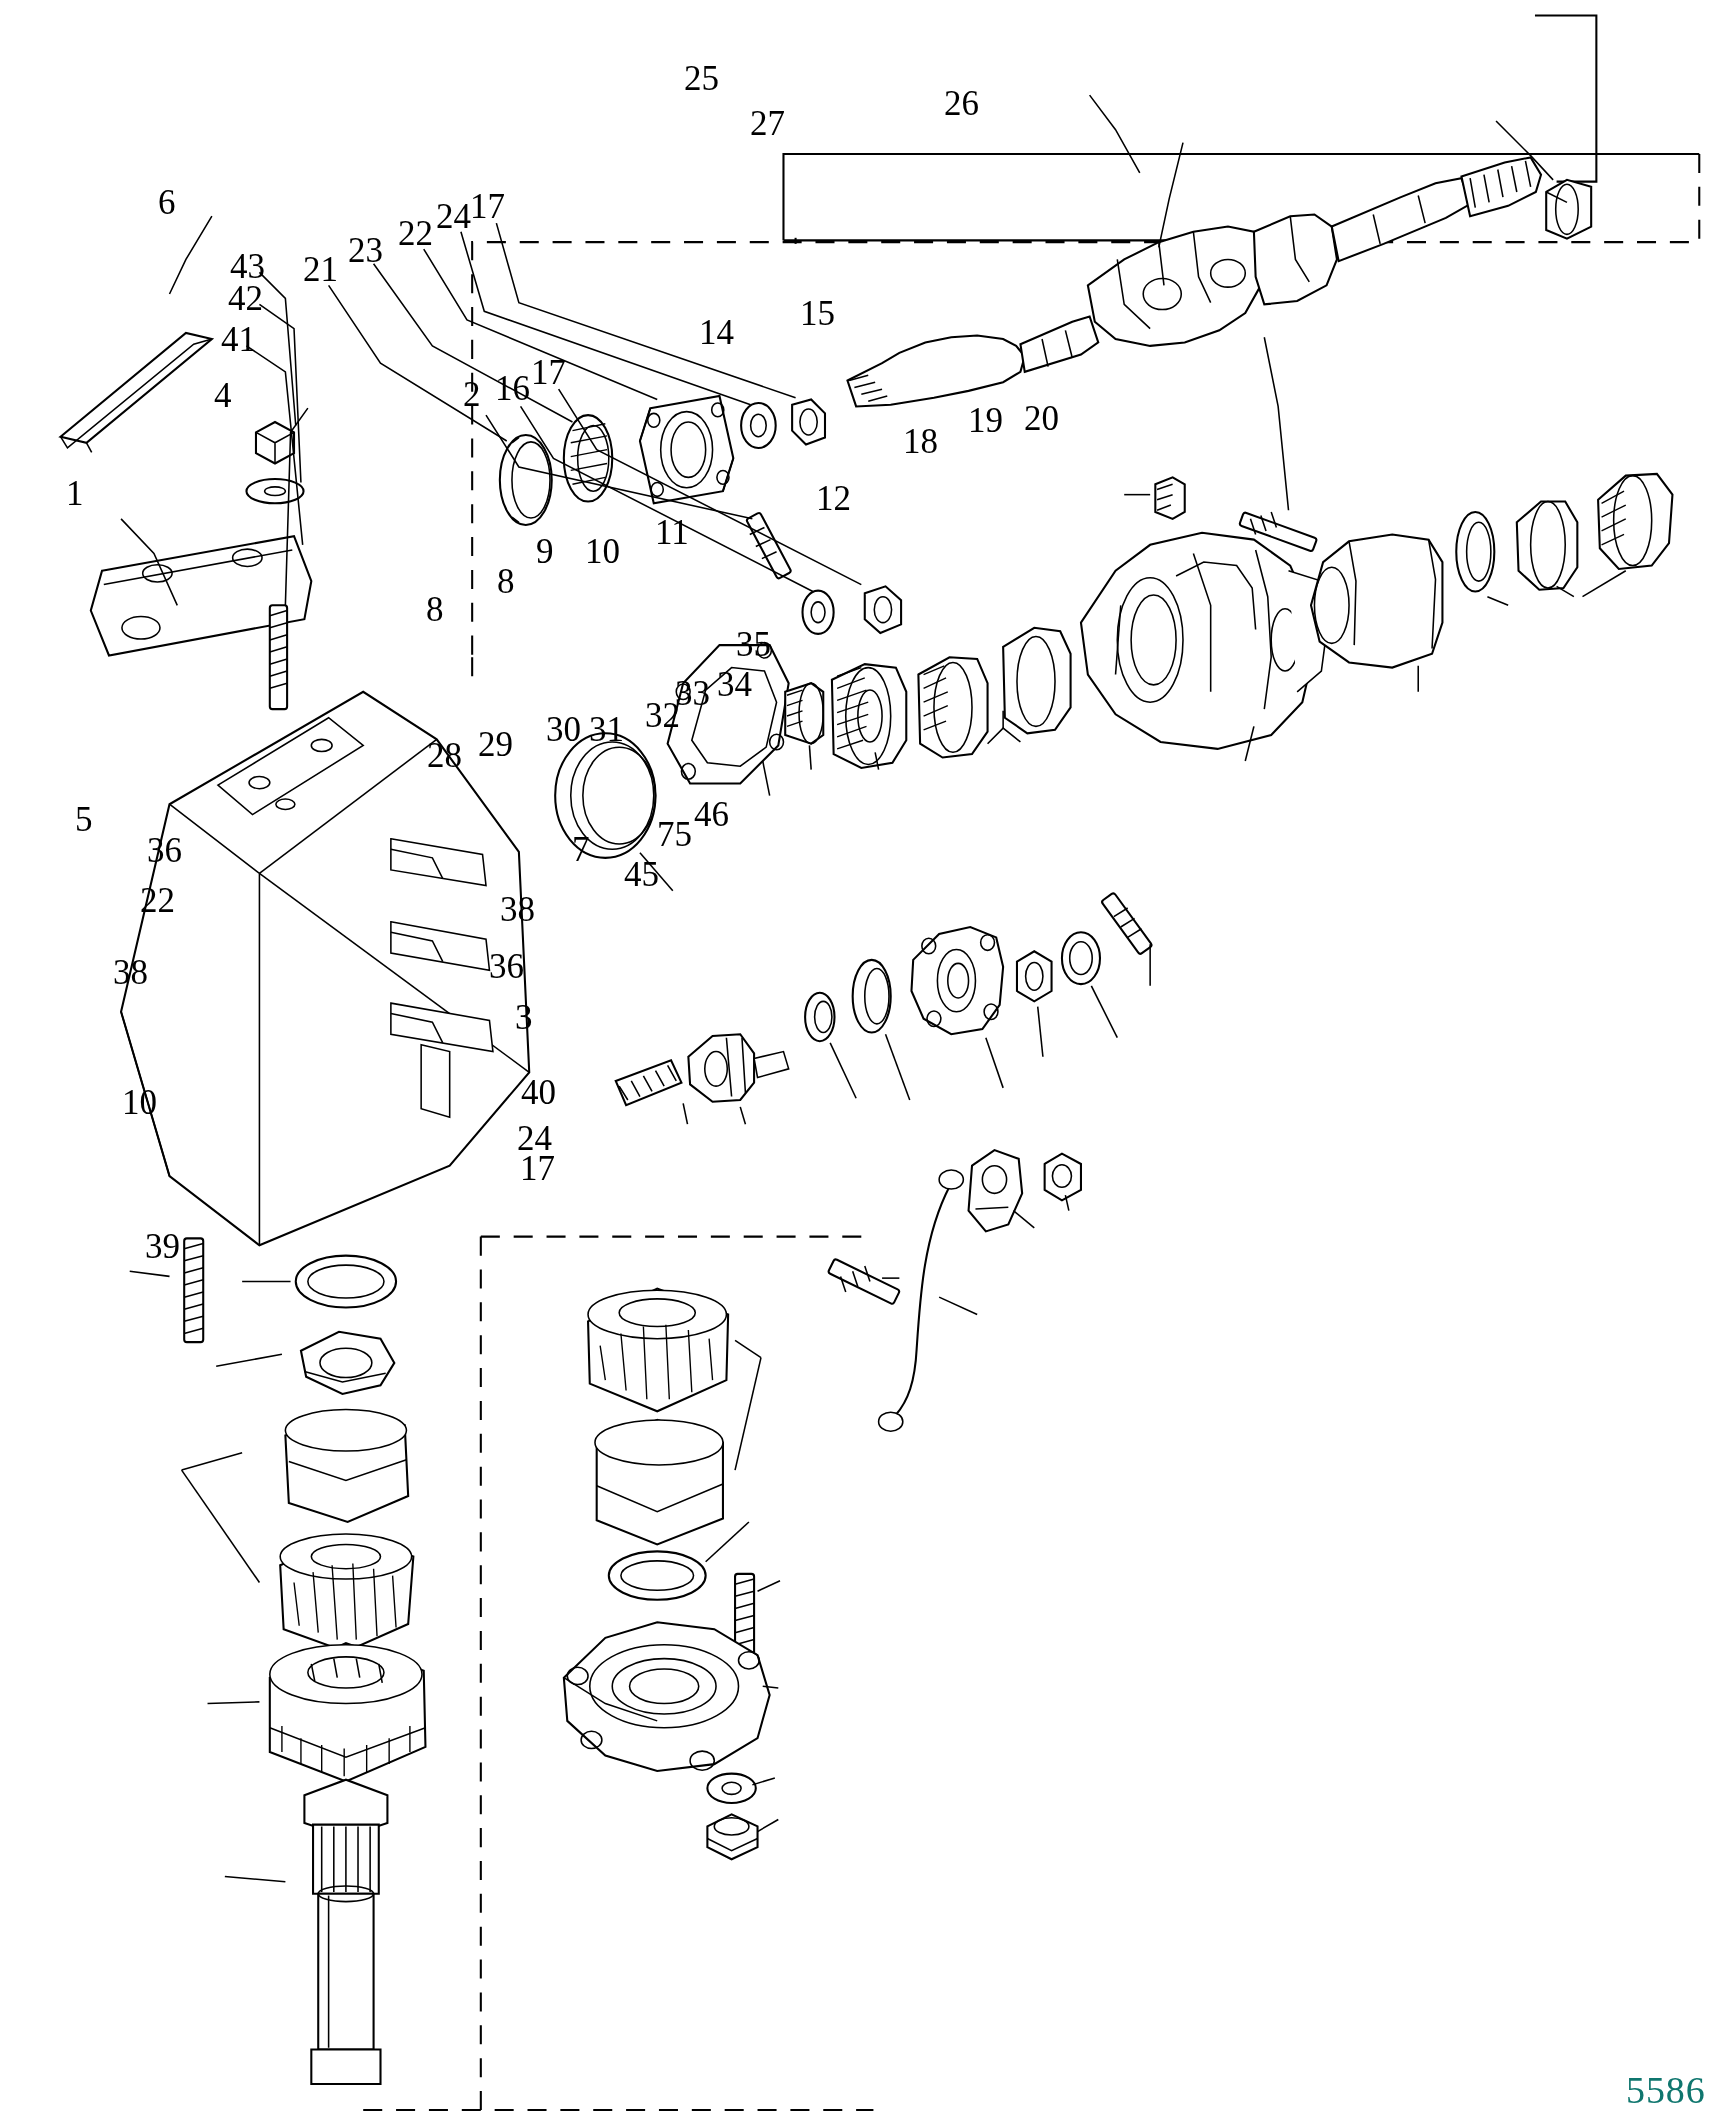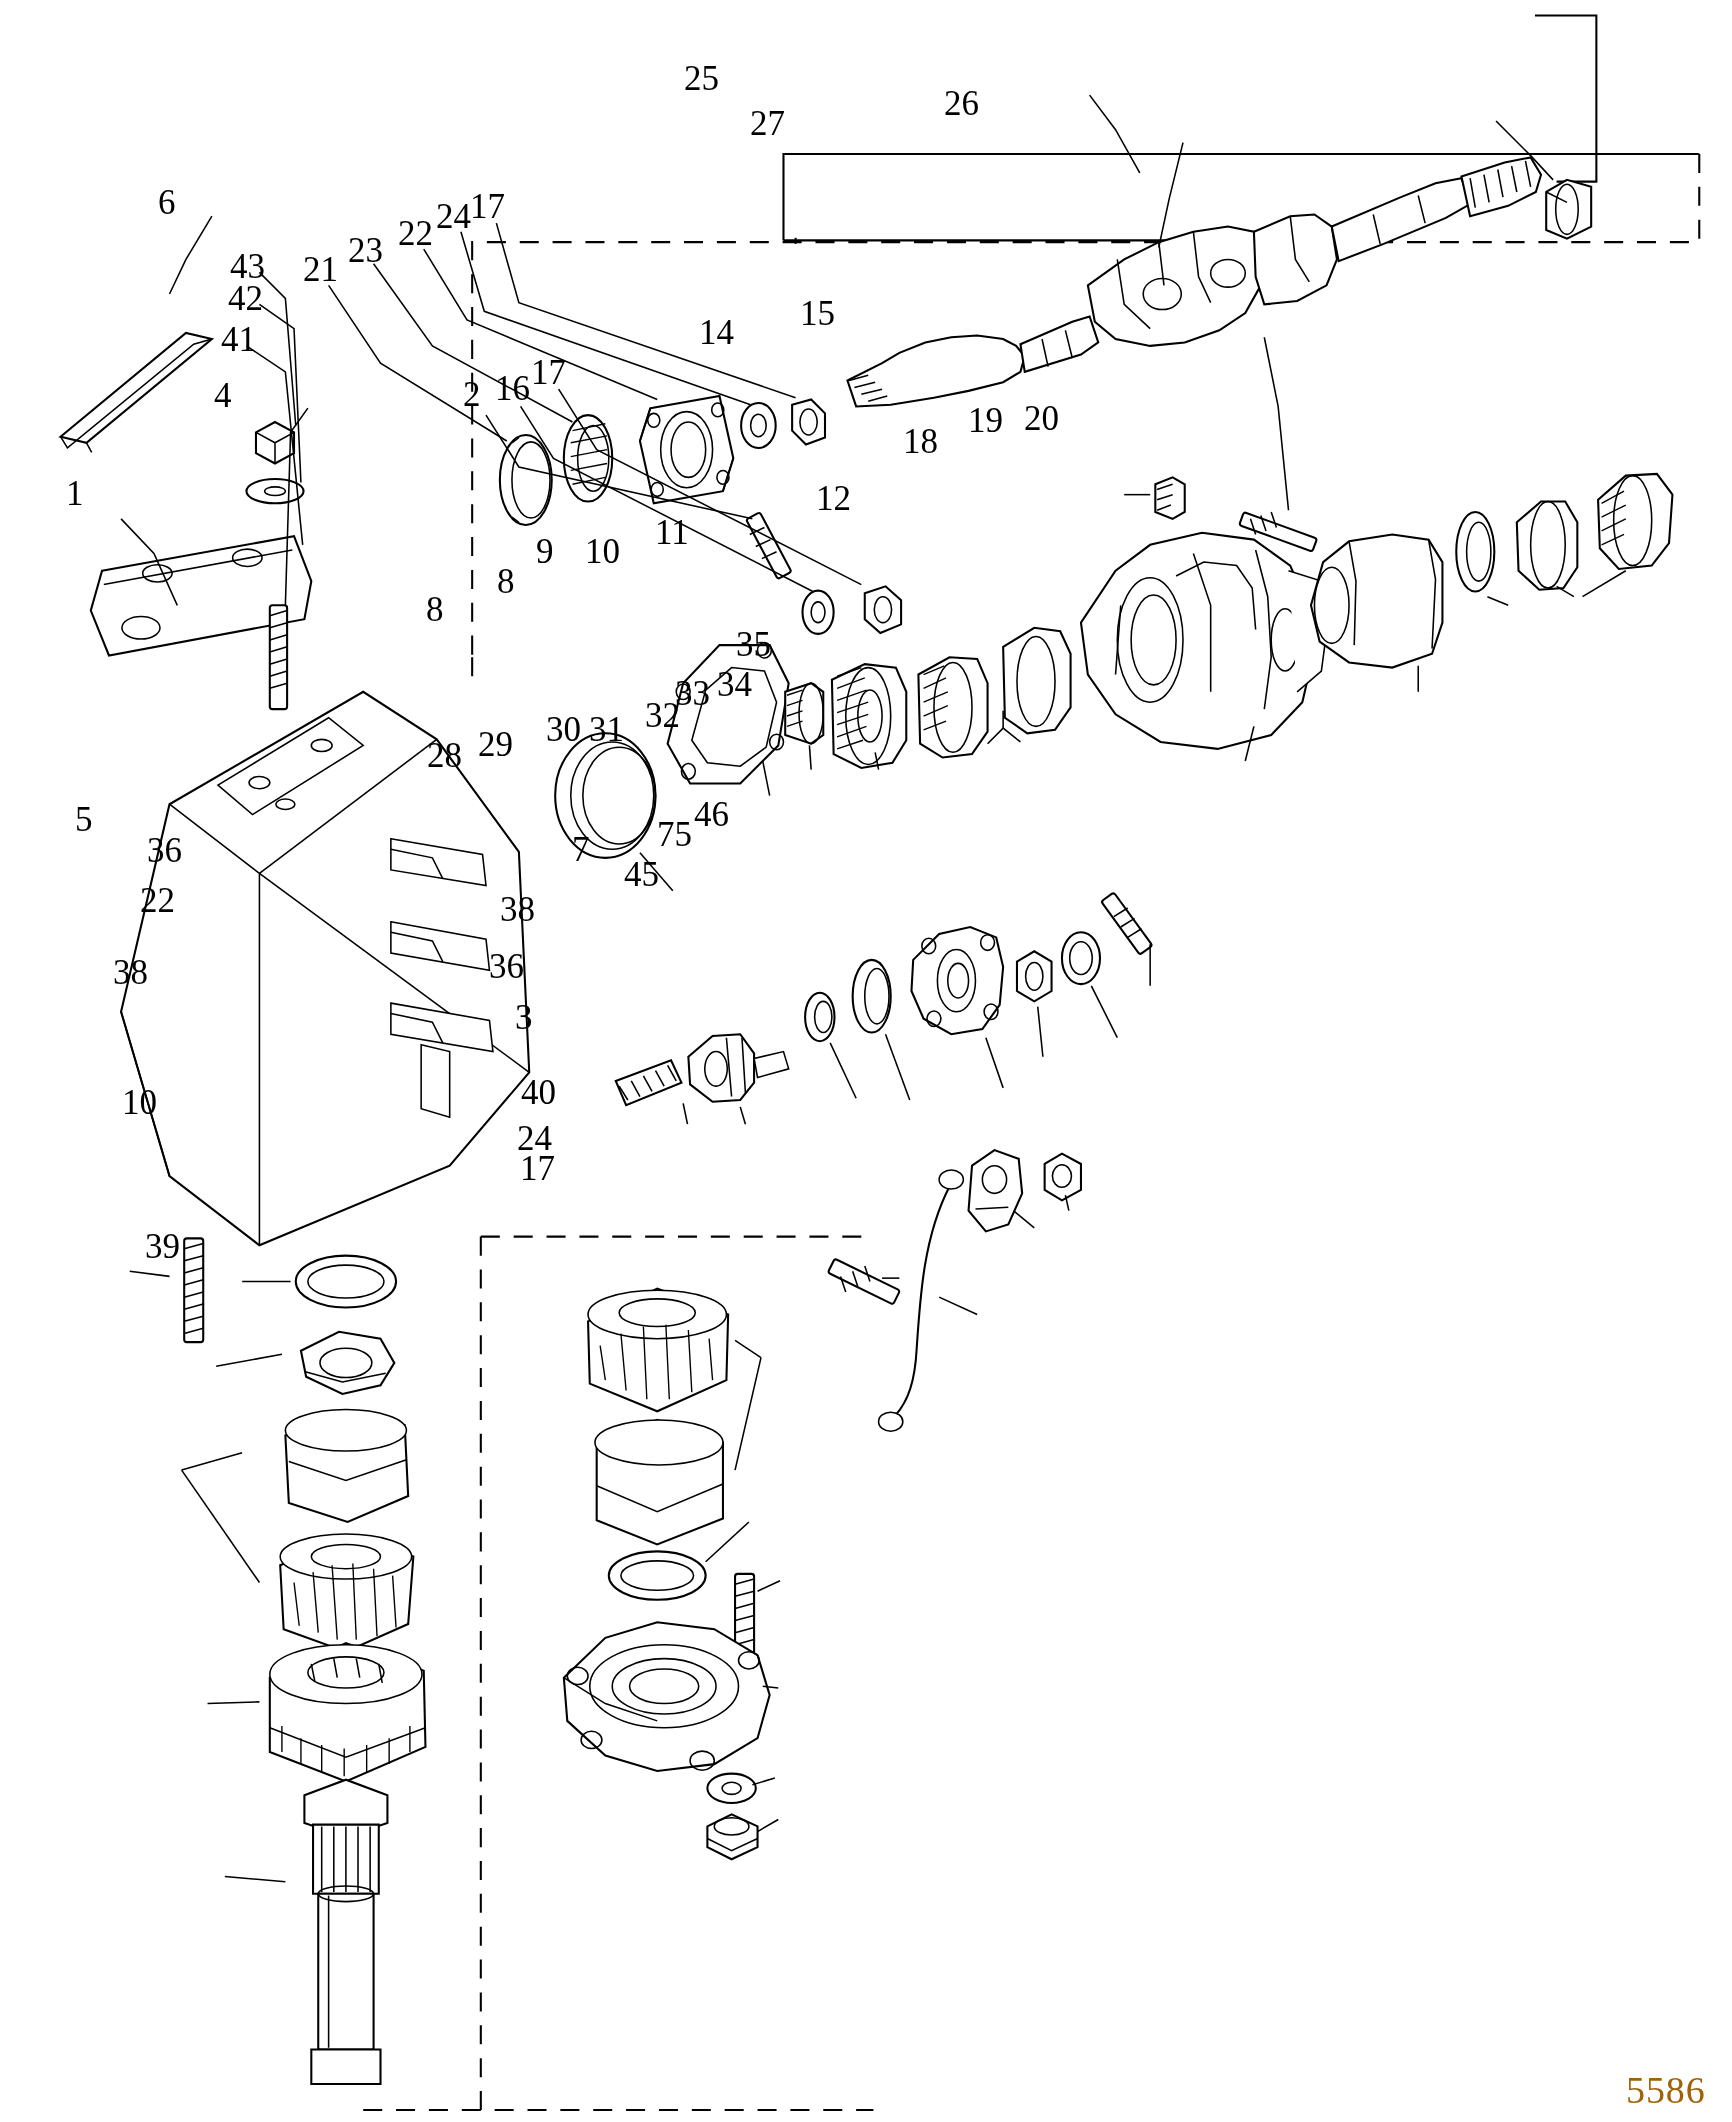--- a/index.html
+++ b/index.html
@@ -20,21 +20,21 @@
     font-family: "Liberation Serif", serif;
     font-size: 35px;
     color: #000000;
     line-height: 1;
     white-space: nowrap;
   }
   .diagram-id {
     position: absolute;
     font-family: "Liberation Serif", serif;
     font-size: 38px;
-    color: #a16207;
+    color: #0f766e;
     letter-spacing: 0.9px;
   }
   svg.art {
     position: absolute;
     left: 0;
     top: 0;
     width: 1733px;
     height: 2123px;
     pointer-events: none;
   }

